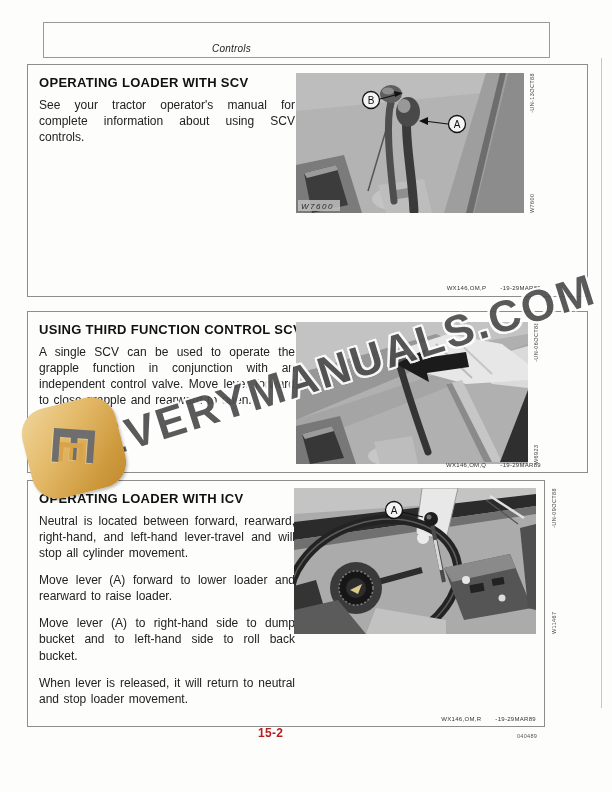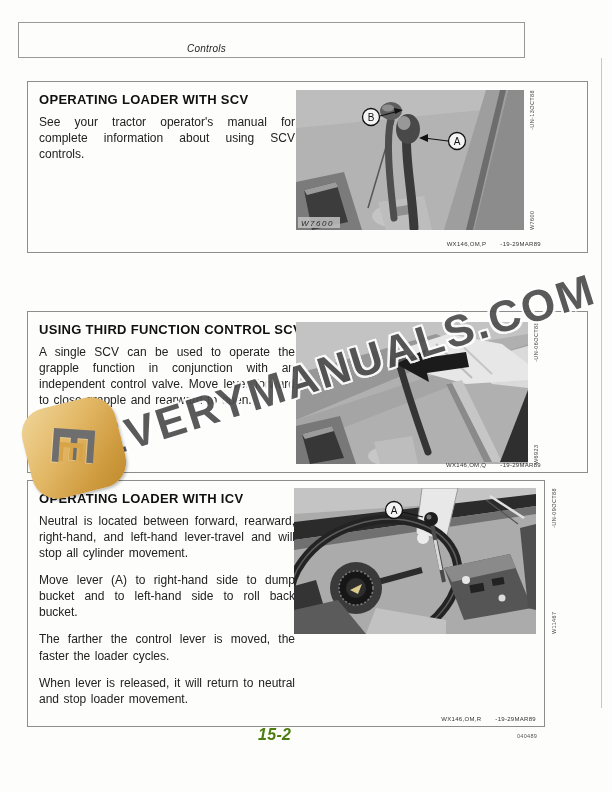--- a/index.html
+++ b/index.html
@@ -4,30 +4,30 @@
 <style>
   * { margin:0; padding:0; box-sizing:border-box; }
   html,body { background:#e9e9e9; }
   .page {
     position:relative; width:612px; height:792px; margin:0 auto;
     background:#fdfdfc; overflow:hidden;
     font-family:"Liberation Sans", sans-serif; color:#1e1e1e;
   }
   
   .header-box {
-    position:absolute; left:18px; top:22px; width:507px; height:36px;
+    position:absolute; left:43px; top:22px; width:507px; height:36px;
     border:1px solid #999;
   }
   .header-title {
     position:absolute; left:0; right:130px; bottom:3px; text-align:center;
     font-size:10px; font-style:italic; color:#222; letter-spacing:.2px;
   }
   
   .section { position:absolute; border:1px solid #8d8d8d; background:transparent; }
-  .sec1 { left:27px; top:64px;  width:561px; height:172px;margin-top:17px; }
+  .sec1 { left:27px; top:64px;  width:561px; height:233px; }
   .sec2 { left:27px; top:311px; width:561px; height:162px; }
   .sec3 { left:27px; top:480px; width:518px; height:247px; }
   .sec-title {
     position:absolute; left:11px; top:10px;
     font-size:13px; font-weight:bold; letter-spacing:.3px; color:#111;
   }
   .sec-text { position:absolute; left:11px; top:32px; width:256px; }
   .sec-text p {
     font-size:12px; line-height:1.34; text-align:justify;
     word-spacing:1.2px; margin-bottom:11px; color:#222;
@@ -43,21 +43,21 @@
   .vcode-inner {
     position:absolute; left:1px; transform:rotate(-90deg); transform-origin:0 0;
     display:flex; justify-content:space-between; align-items:center;
     font-size:5.5px; color:#444; letter-spacing:.4px; white-space:nowrap;
   }
   .sec-code {
     position:absolute; font-size:6px; color:#333; letter-spacing:.3px;
     display:flex; gap:14px; white-space:nowrap;
   }
   
-  .page-number { position:absolute; left:258px; top:726px; font-size:16px; font-weight:bold; color:#4d7c0f; letter-spacing:.3px;font-style:italic; }
+  .page-number { position:absolute; left:258px; top:726px; font-size:12px; font-weight:bold; color:#b91c1c; letter-spacing:.3px; }
   .print-code  { position:absolute; left:517px; top:733px; font-size:5.5px; color:#555; letter-spacing:.3px; }
   .edge-line   { position:absolute; left:601px; top:58px; width:1px; height:650px; background:#c6c6c6; }
   
   .wm-text {
     position:absolute; left:96px; top:420px; z-index:50;
     font-size:44px; font-weight:bold; letter-spacing:2.5px; white-space:nowrap;
     color:#4e4e4e; opacity:.93;
     transform:rotate(-17.5deg); transform-origin:0 50%;
     text-shadow:-2px -2px 0 #fff, 2px -2px 0 #fff, -2px 2px 0 #fff, 2px 2px 0 #fff,
                  0 -2px 0 #fff, 0 2px 0 #fff, -2px 0 0 #fff, 2px 0 0 #fff;
@@ -195,22 +195,22 @@
     <div class="sec-code" style="bottom:4px; right:46px;">
       <span>WX146,OM,Q</span>
       <span>-19-29MAR89</span>
     </div>
   </div>
 
   <div class="section sec3">
     <div class="sec-title">OPERATING LOADER WITH ICV</div>
     <div class="sec-text">
       <p>Neutral is located between forward, rearward, right-hand, and left-hand lever-travel and will stop all cylinder movement.</p>
+      <p>Move lever (A) forward to lower loader and rearward to raise loader.</p>
       <p>Move lever (A) to right-hand side to dump bucket and to left-hand side to roll back bucket.</p>
-      <p>The farther the control lever is moved, the faster the loader cycles.</p>
       <p>When lever is released, it will return to neutral and stop loader movement.</p>
     </div>
 
     <div class="photo" style="left:266px; top:7px; width:242px; height:146px;">
       <svg width="242" height="146" viewBox="0 0 242 146">
         <rect width="242" height="146" fill="#ababab"></rect>
         <polygon points="0,0 242,0 242,10 0,26" fill="#c4c4c4"></polygon>
 
         <polygon points="0,34 242,6 242,18 0,52" fill="#2b2b2b"></polygon>
         <polygon points="0,52 242,18 242,26 0,62" fill="#707070"></polygon>

